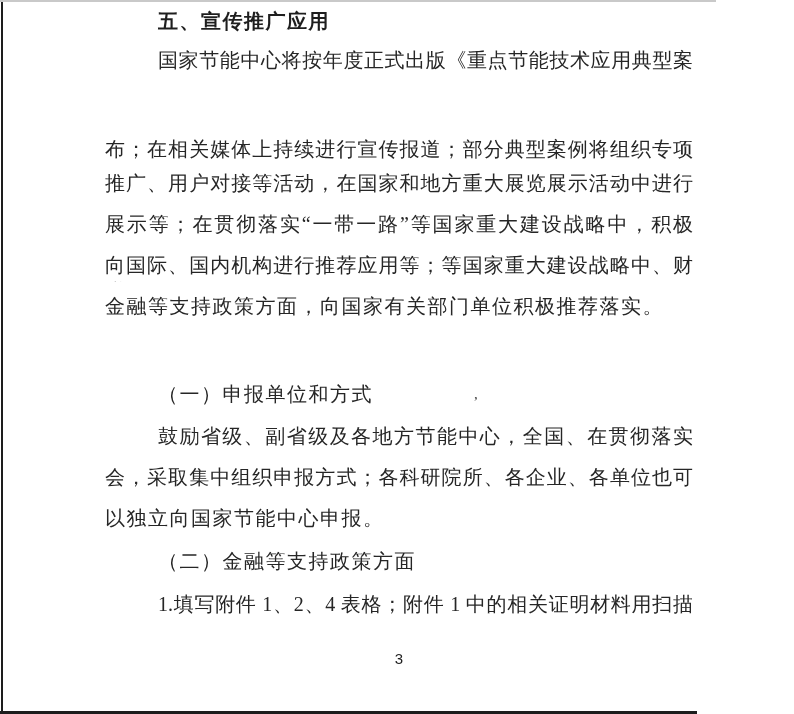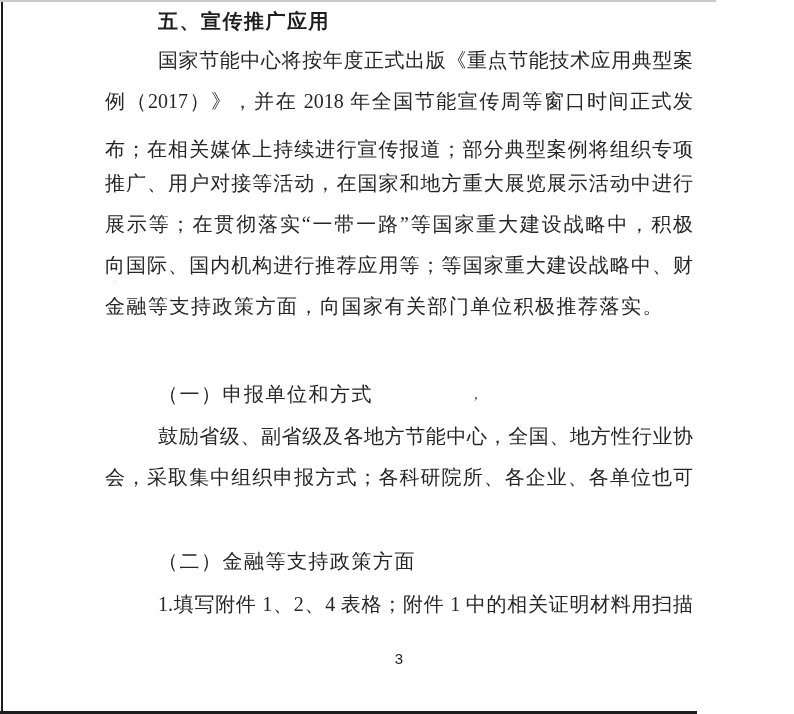--- a/index.html
+++ b/index.html
@@ -76,33 +76,33 @@
 <body>
 
 <div class="page">
 
   <div class="top-edge-line"></div>
   <div class="left-edge-line"></div>
 
   <div class="line heading indent" style="top:8px">五、宣传推广应用</div>
 
   <div class="line justify indent" style="top:47px">国家节能中心将按年度正式出版《重点节能技术应用典型案</div>
-  <div class="line justify" style="top:88px">例（2017）》，并在 2018 年全国节能宣传周等窗口时间正式发</div>
   <div class="line justify" style="top:136px">布；在相关媒体上持续进行宣传报道；部分典型案例将组织专项</div>
   <div class="line justify" style="top:170px">推广、用户对接等活动，在国家和地方重大展览展示活动中进行</div>
   <div class="line justify" style="top:211px">展示等；在贯彻落实“一带一路”等国家重大建设战略中，积极</div>
   <div class="line justify" style="top:252px">向国际、国内机构进行推荐应用等；等国家重大建设战略中、财税、</div>
   <div class="line" style="top:293px">金融等支持政策方面，向国家有关部门单位积极推荐落实。</div>
 
 
   <div class="line indent" style="top:381px">（一）申报单位和方式</div>
   <span class="stray-mark">,</span>
 
-  <div class="line justify indent" style="top:423px">鼓励省级、副省级及各地方节能中心，全国、地方性行业协</div>
+  <div class="line justify indent" style="top:423px">鼓励省级、副省级及各地方节能中心，全国、在贯彻落实</div>
   <div class="line justify" style="top:464px">会，采取集中组织申报方式；各科研院所、各企业、各单位也可</div>
+  <div class="line" style="top:505px">以独立向国家节能中心申报。</div>
 
   <div class="line indent" style="top:548px">（二）金融等支持政策方面</div>
 
   <div class="line justify indent" style="top:591px">1.填写附件 1、2、4 表格；附件 1 中的相关证明材料用扫描</div>
 
   <div class="page-number">3</div>
 
   <div class="bottom-edge-line"></div>
   <div class="right-edge-speck"></div>
 </div>

